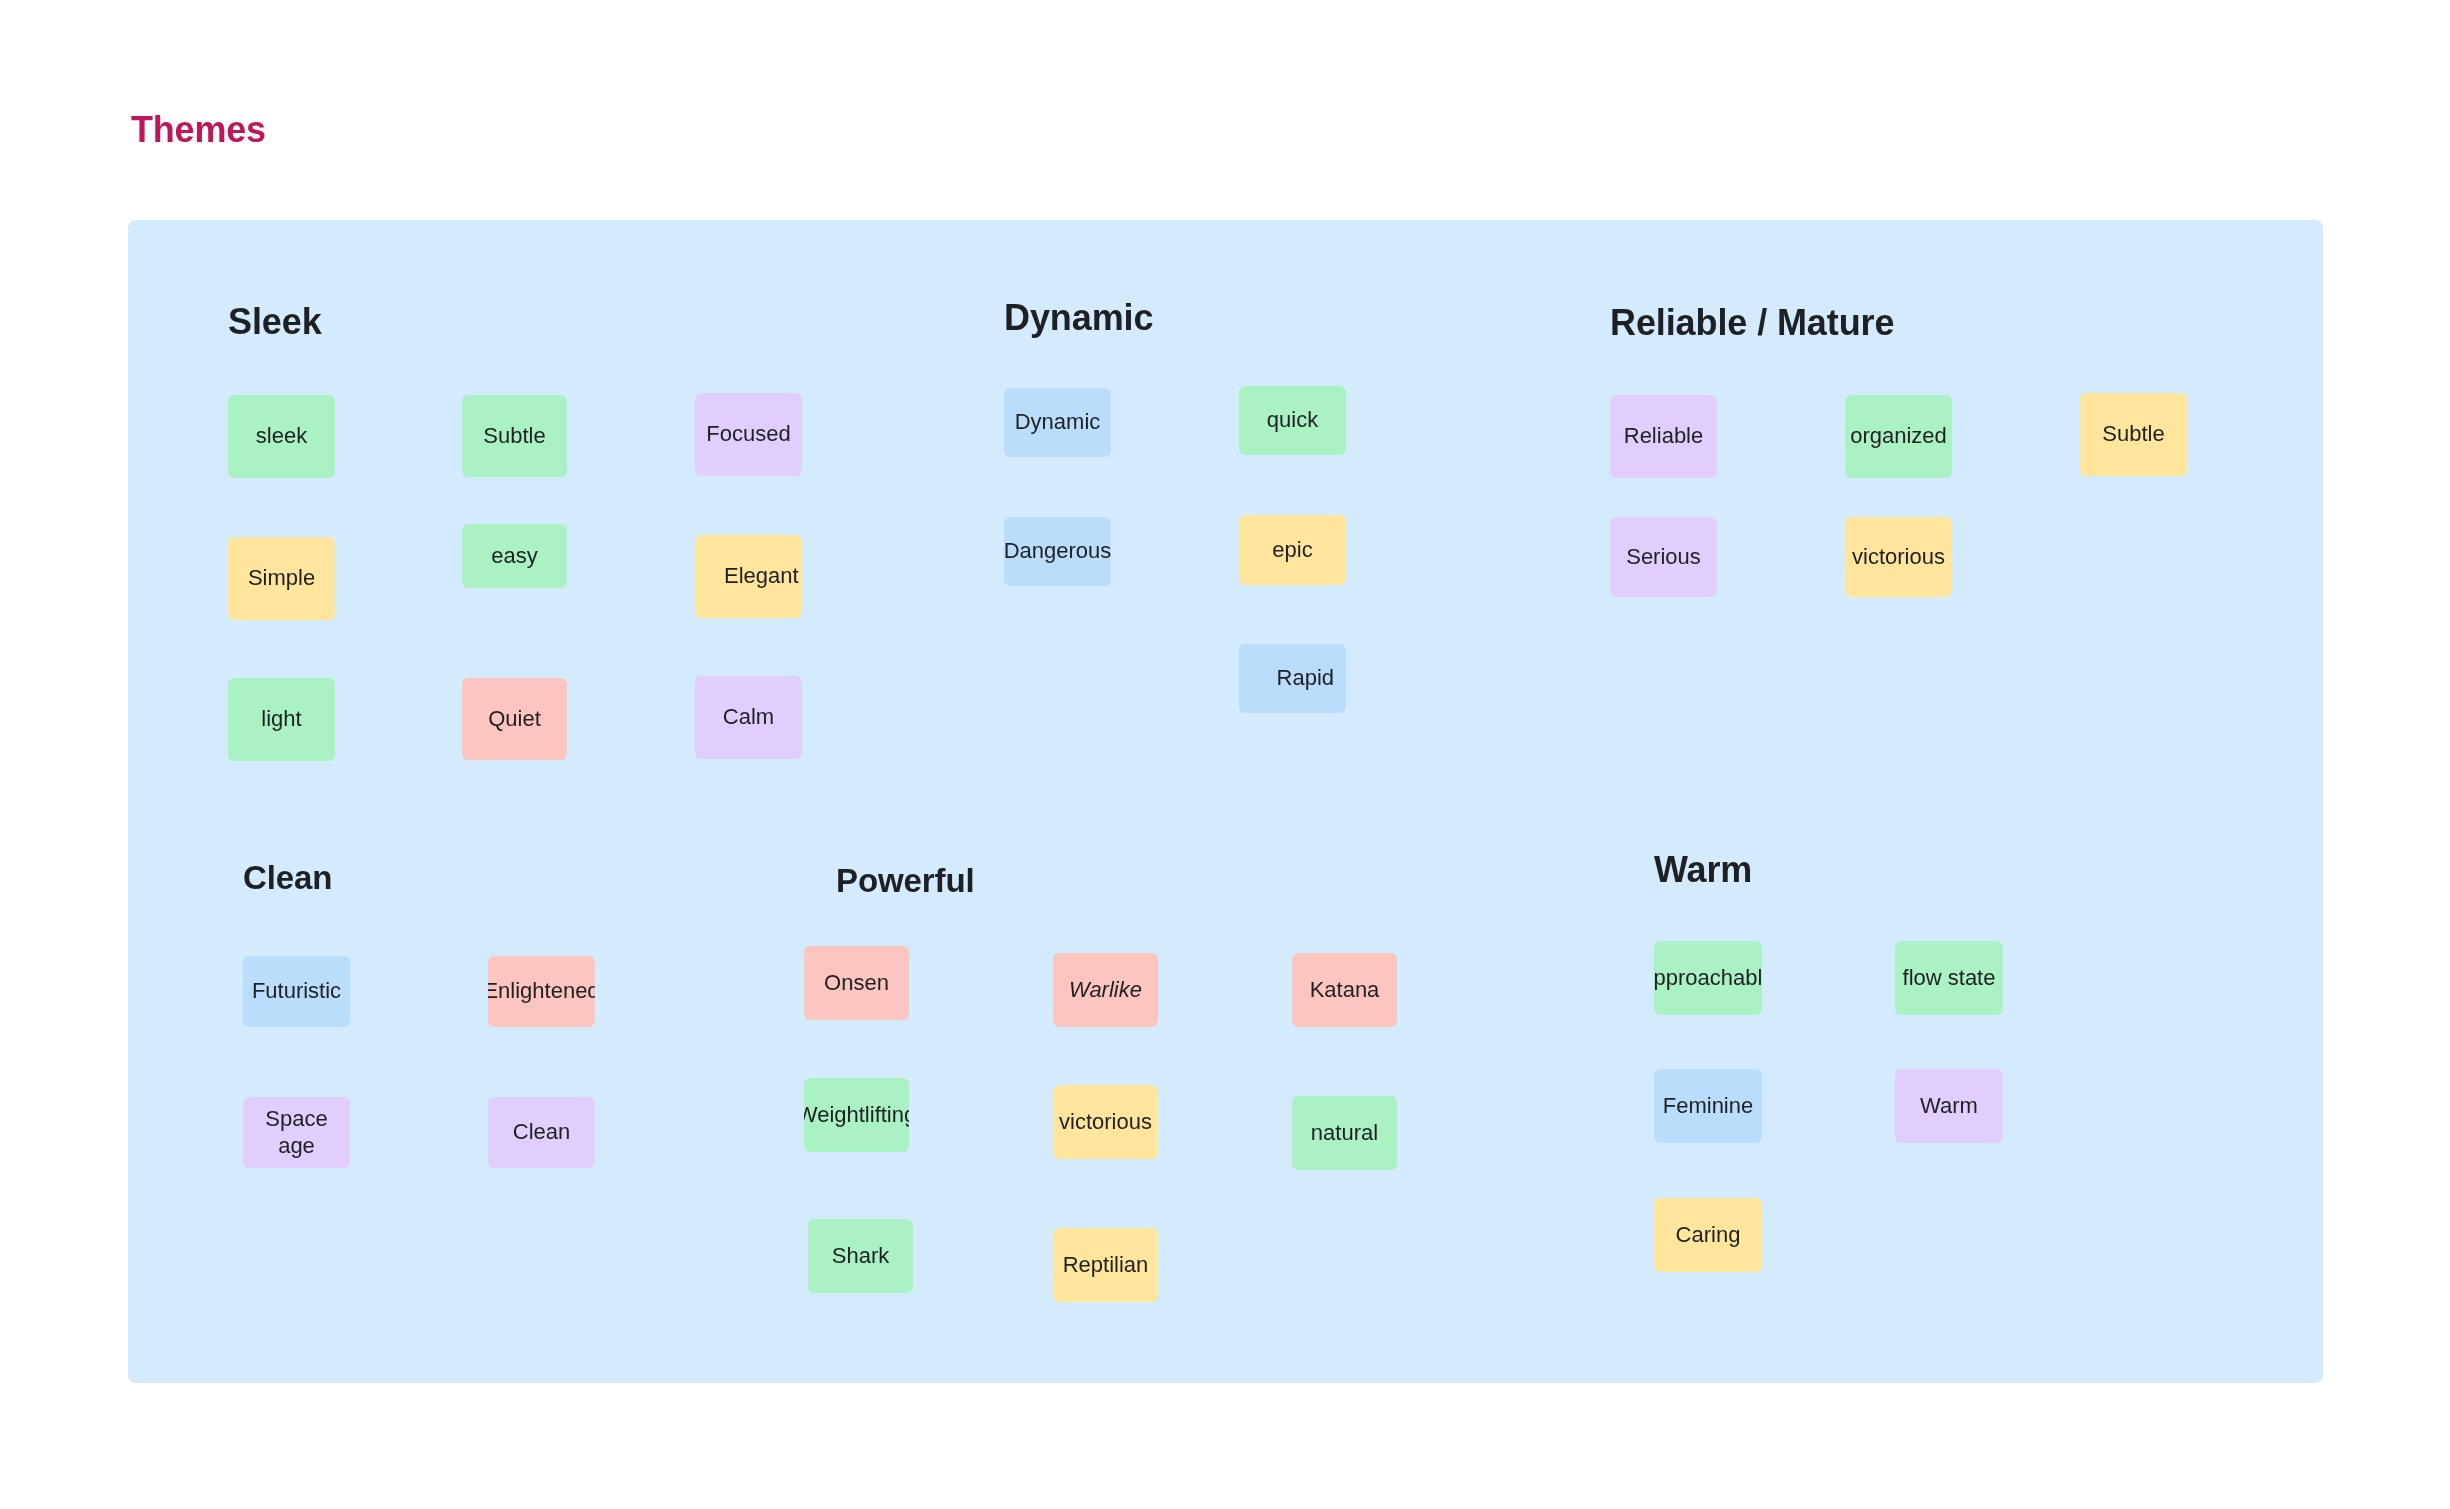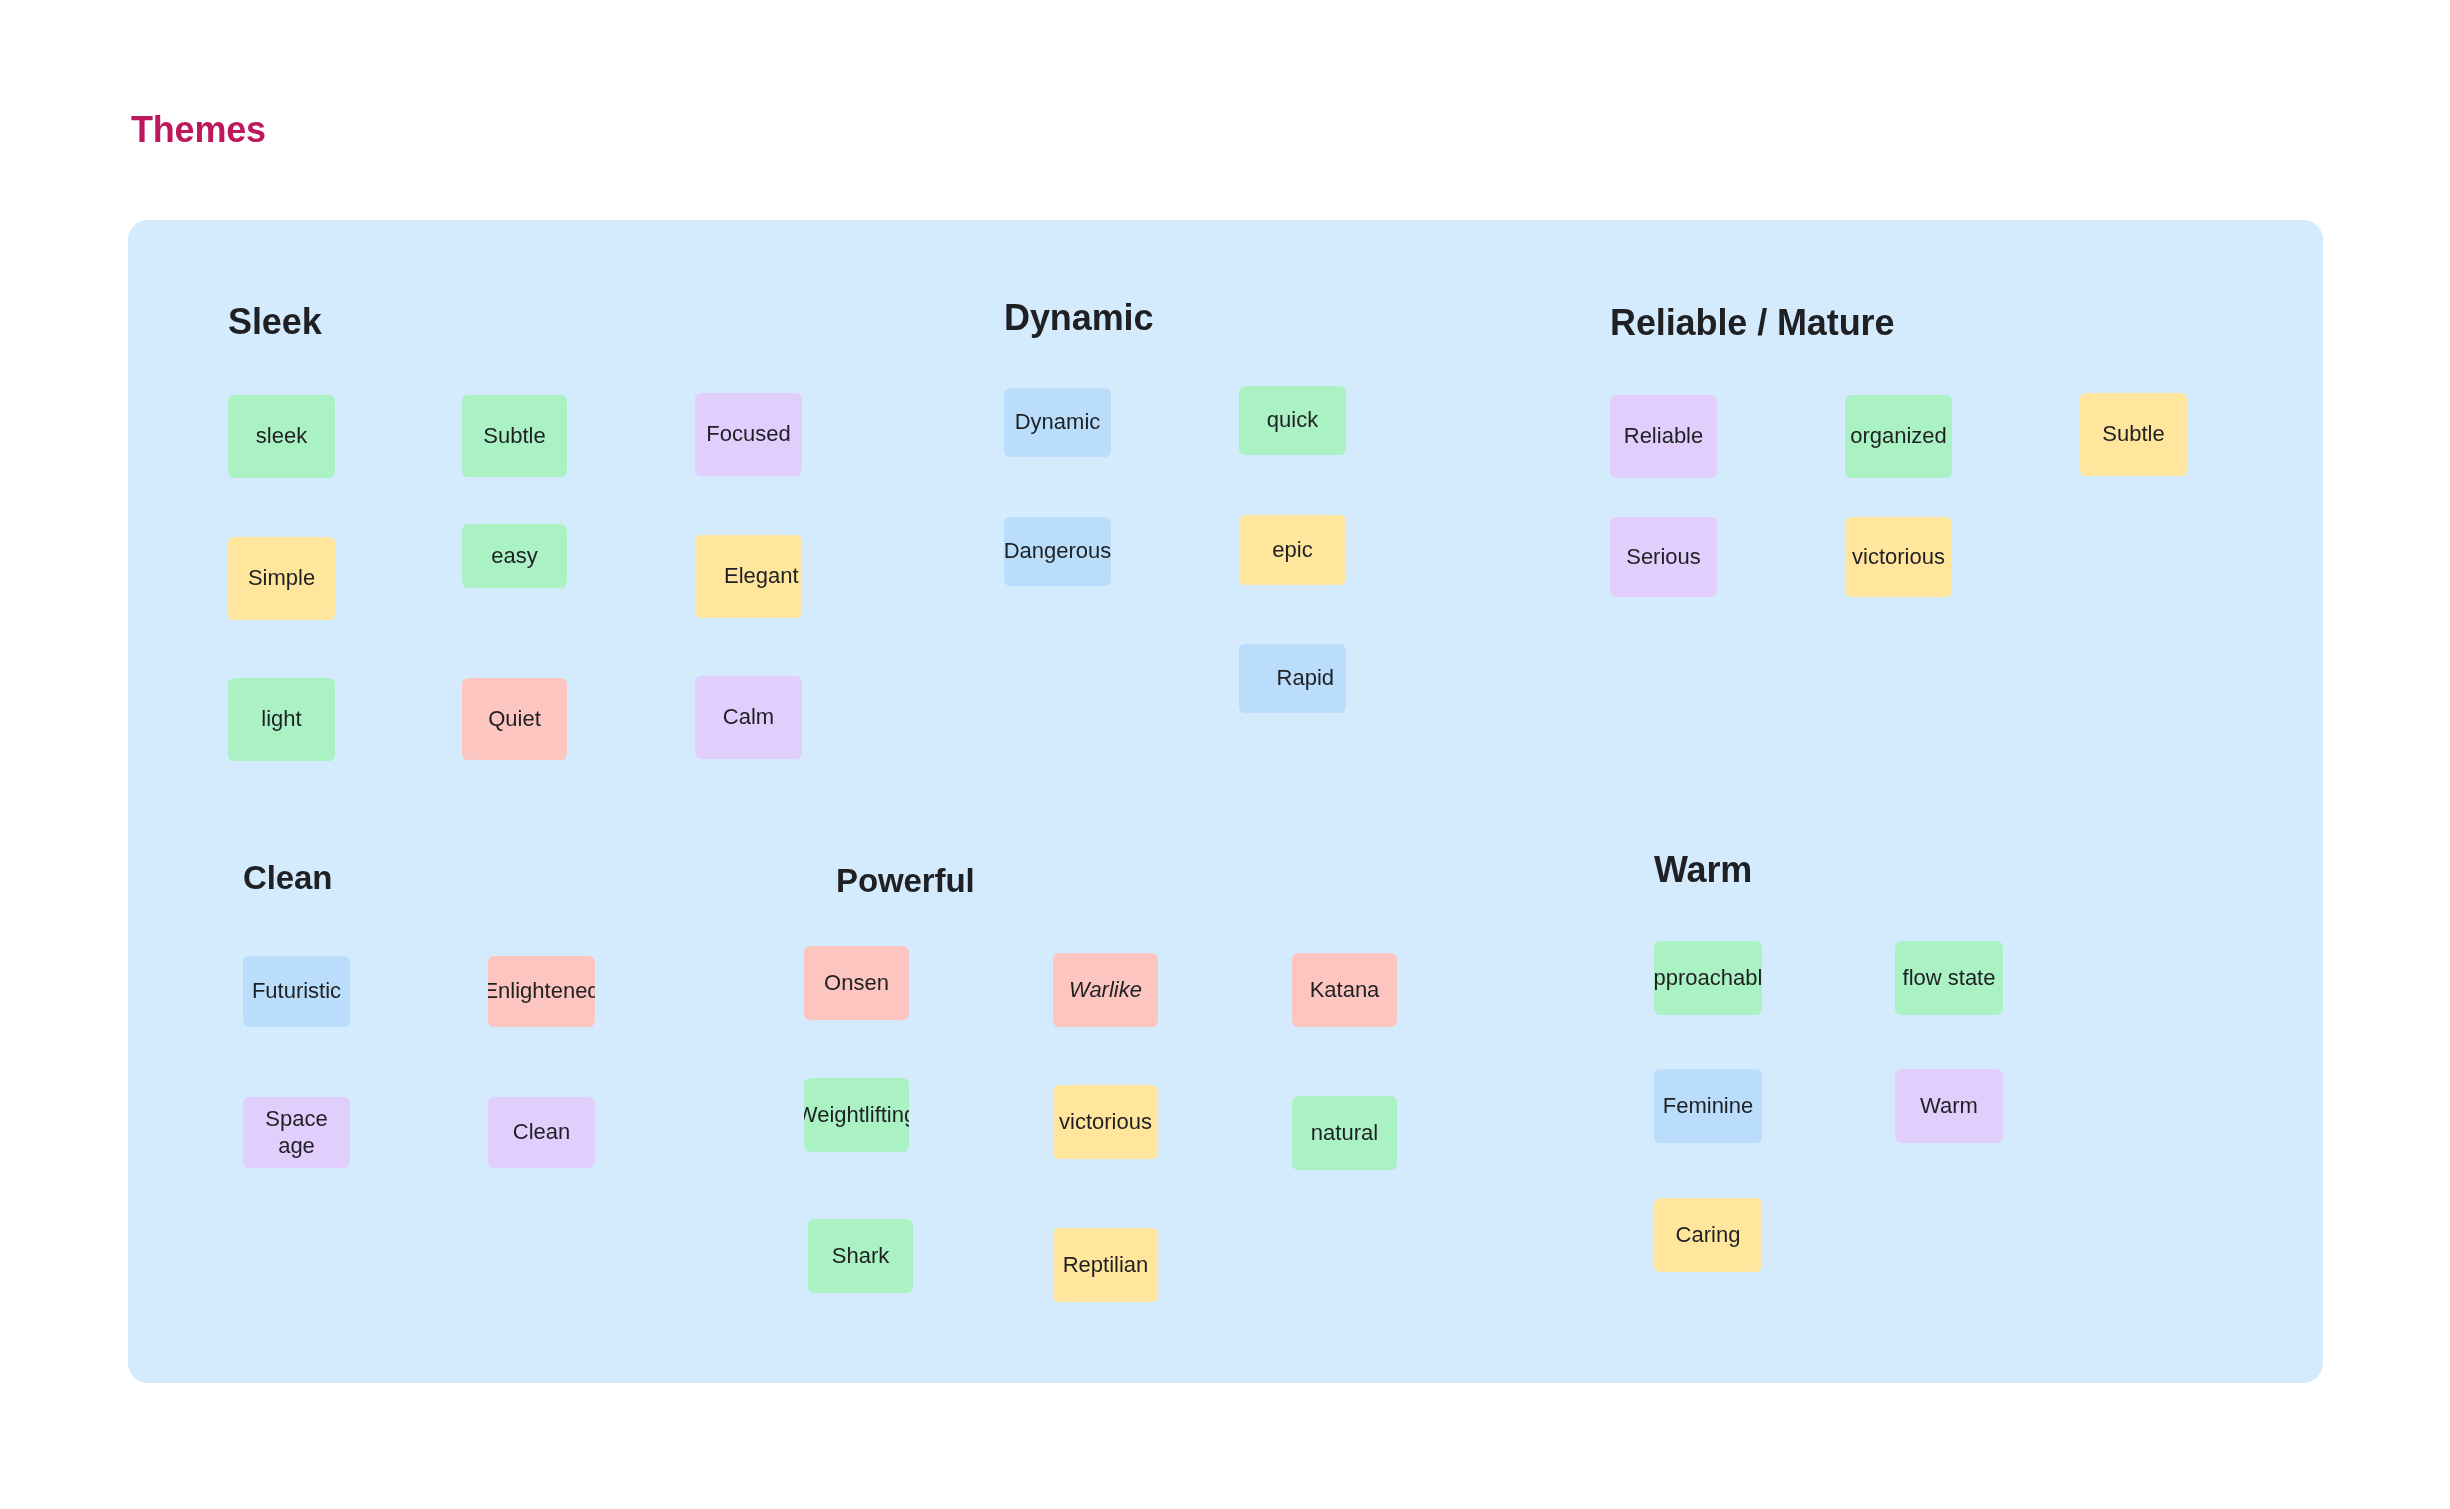--- a/index.html
+++ b/index.html
@@ -27,21 +27,21 @@
     line-height: 1;
   }
 
   #board {
     position: absolute;
     left: 128px;
     top: 220px;
     width: 2195px;
     height: 1163px;
     background: #d4eafd;
-    border-radius: 20px;
+    border-radius: 8px;
   }
 
   .group {
     position: absolute;
   }
 
   .group-title {
     position: absolute;
     color: #1f2023;
     font-weight: 700;

